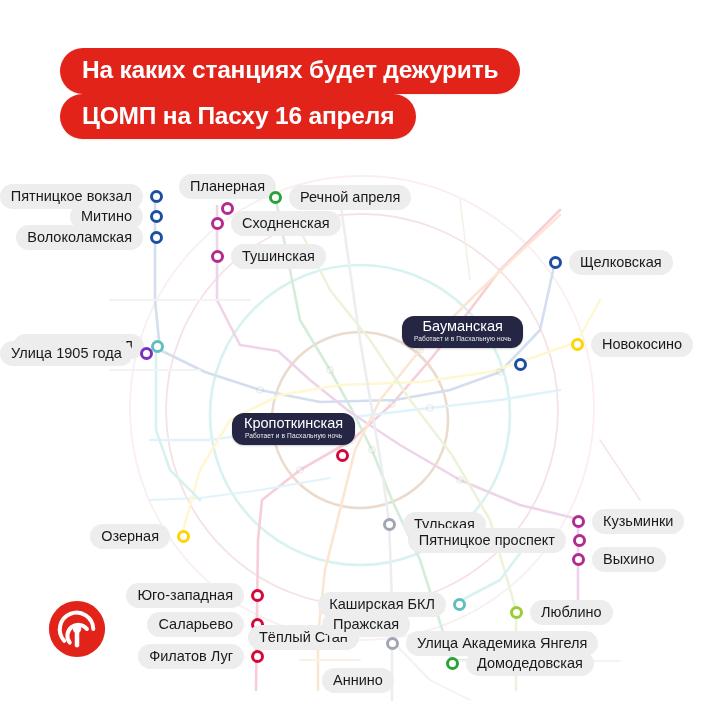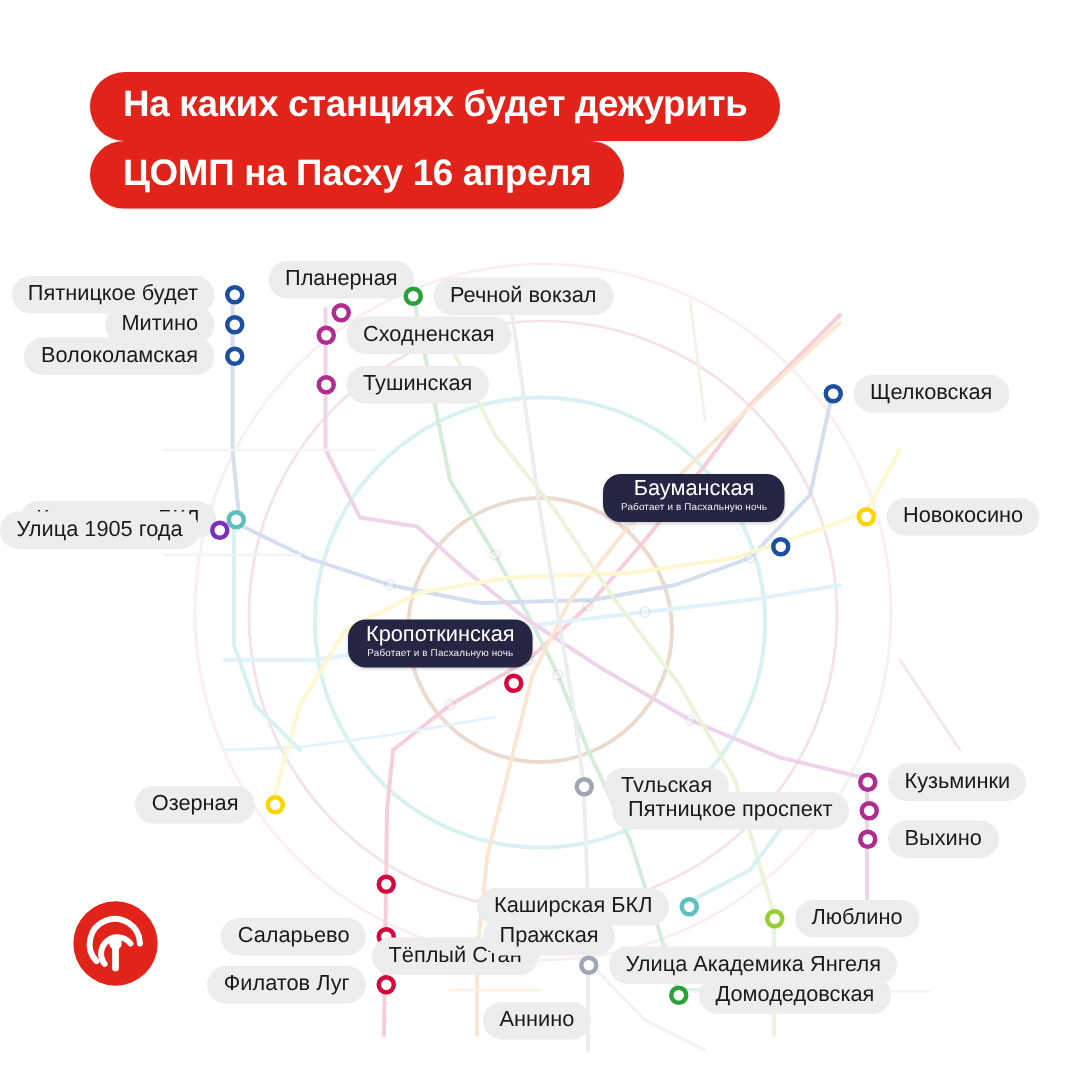--- a/index.html
+++ b/index.html
@@ -138,21 +138,21 @@
   </svg>
 
   <div class="title-block">
     <div class="title-pill">На каких станциях будет дежурить</div><br>
     <div class="title-pill">ЦОМП на Пасху 16 апреля</div>
   </div>
 
   <div id="stations-layer">
       <div class="stn left" style="left: 0px; top: 184px; width: 163px; justify-content: flex-end;">
         <span class="dot" style="border-color: rgb(28, 79, 161);"></span>
-        <span class="lab">Пятницкое будет</span>
+        <span class="lab">Пятницкое вокзал</span>
       </div>
       <div class="stn left" style="left: 0px; top: 204px; width: 163px; justify-content: flex-end;">
         <span class="dot" style="border-color: rgb(28, 79, 161);"></span>
         <span class="lab">Митино</span>
       </div>
       <div class="stn left" style="left: 0px; top: 225px; width: 163px; justify-content: flex-end;">
         <span class="dot" style="border-color: rgb(28, 79, 161);"></span>
         <span class="lab">Волоколамская</span>
       </div>
       <div class="stn" style="flex-direction: column; left: 179px; top: 174px;">
@@ -162,21 +162,21 @@
       <div class="stn right" style="left: 211px; top: 211px;">
         <span class="dot" style="border-color: rgb(176, 44, 143);"></span>
         <span class="lab">Сходненская</span>
       </div>
       <div class="stn right" style="left: 211px; top: 244px;">
         <span class="dot" style="border-color: rgb(176, 44, 143);"></span>
         <span class="lab">Тушинская</span>
       </div>
       <div class="stn right" style="left: 269px; top: 185px;">
         <span class="dot" style="border-color: rgb(43, 161, 58);"></span>
-        <span class="lab">Речной вокзал</span>
+        <span class="lab">Речной апреля</span>
       </div>
       <div class="stn right" style="left: 549px; top: 250px;">
         <span class="dot" style="border-color: rgb(28, 79, 161);"></span>
         <span class="lab">Щелковская</span>
       </div>
       <div class="stn left" style="left: 0px; top: 334px; width: 164px; justify-content: flex-end;">
         <span class="dot" style="border-color: rgb(95, 191, 190);"></span>
         <span class="lab">Кунцевская БКЛ</span>
       </div>
       <div class="stn left" style="left: 0px; top: 341px; width: 286px; ">
@@ -220,20 +220,21 @@
       <div class="stn left" style="left: 0px; top: 528px; width: 586px; justify-content: flex-end;">
         <span class="dot" style="border-color: rgb(176, 44, 143);"></span>
         <span class="lab">Пятницкое проспект</span>
       </div>
       <div class="stn right" style="left: 572px; top: 547px;">
         <span class="dot" style="border-color: rgb(176, 44, 143);"></span>
         <span class="lab">Выхино</span>
       </div>
       <div class="stn left" style="left: 0px; top: 583px; width: 264px; justify-content: flex-end;">
         <span class="dot" style="border-color: rgb(214, 8, 59);"></span>
+        <span class="lab">Юго-западная</span>
       </div>
       <div class="stn left" style="left: 0px; top: 592px; width: 466px; justify-content: flex-end;">
         <span class="dot" style="border-color: rgb(95, 191, 190);"></span>
         <span class="lab">Каширская БКЛ</span>
       </div>
       <div class="stn right" style="left: 510px; top: 600px;">
         <span class="dot" style="border-color: rgb(154, 205, 50);"></span>
         <span class="lab">Люблино</span>
       </div>
       <div class="stn left" style="left: 0px; top: 612px; width: 264px; justify-content: flex-end;">

